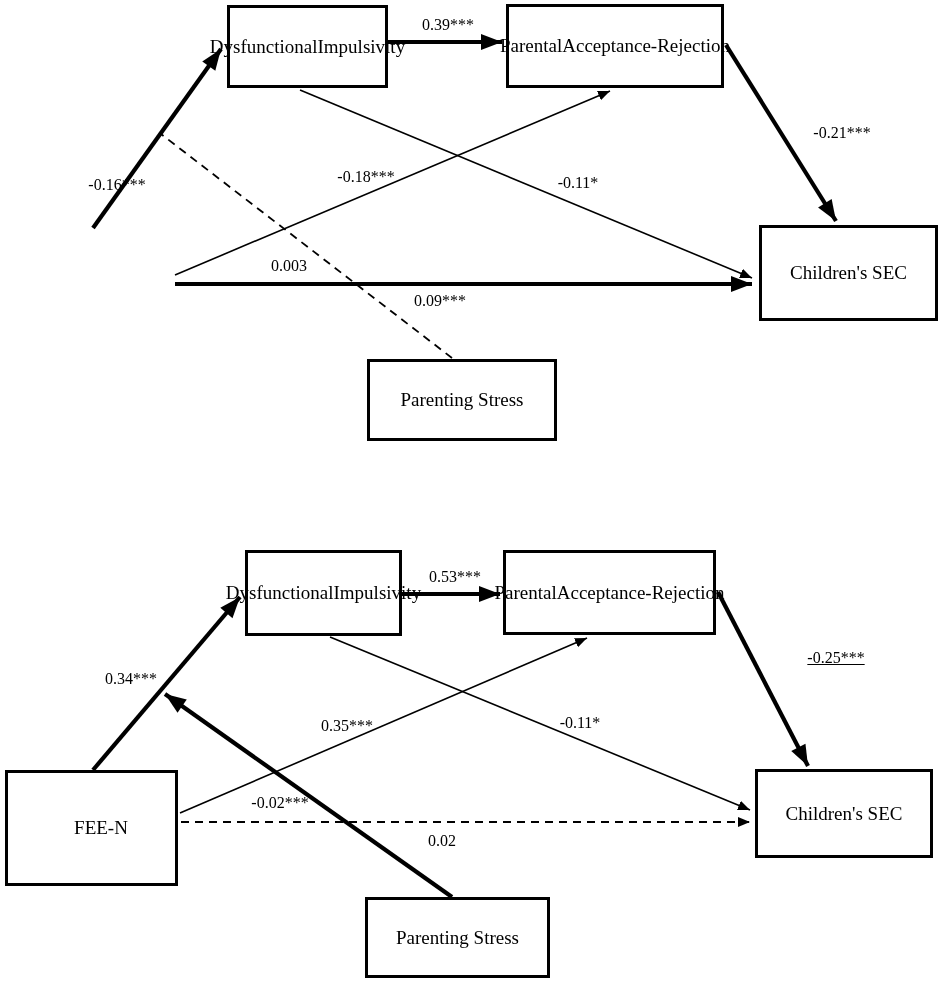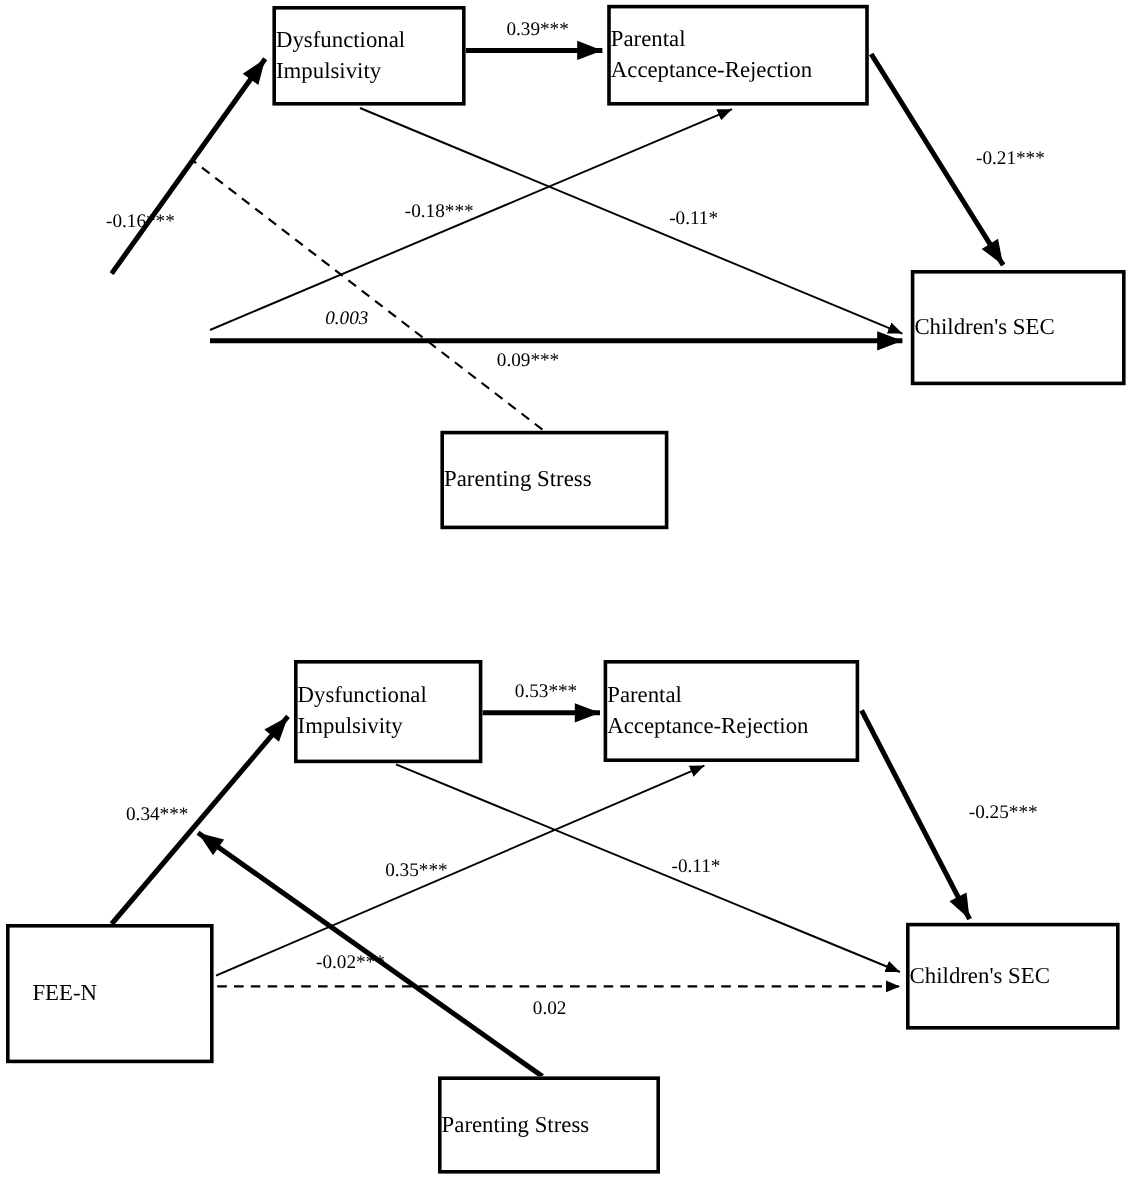--- a/index.html
+++ b/index.html
@@ -22,22 +22,22 @@
     top: 0;
     width: 943px;
     height: 985px;
   }
   .node {
     position: absolute;
     box-sizing: border-box;
     border: 3px solid #000000;
     background: #ffffff;
     display: flex;
-    flex-direction: column;
-    align-items: flex-start;
+    flex-direction: row;
+    align-items: center;
     justify-content: center;
     text-align: center;
     font-size: 19px;
     line-height: 26px;
     white-space: nowrap;
   }
   .coef {
     position: absolute;
     transform: translate(-50%, -50%);
     font-size: 16px;
@@ -94,21 +94,21 @@
   </div>
   <div class="node" style="left:367px; top:359px; width:190px; height:82px;">
     <span>Parenting Stress</span>
   </div>
 
   <div class="coef" style="left:117px; top:138px;margin-top:47px;">-0.16***</div>
   <div class="coef" style="left:448px; top:25px;">0.39***</div>
   <div class="coef" style="left:842px; top:133px;">-0.21***</div>
   <div class="coef" style="left:366px; top:177px;">-0.18***</div>
   <div class="coef" style="left:578px; top:183px;">-0.11*</div>
-  <div class="coef" style="left:289px; top:266px;font-style:italic;">0.003</div>
+  <div class="coef" style="left:289px; top:266px;">0.003</div>
   <div class="coef" style="left:440px; top:301px;">0.09***</div>
 
   <div class="node" style="left:245px; top:550px; width:157px; height:86px;">
     <span>Dysfunctional</span>
     <span>Impulsivity</span>
   </div>
   <div class="node" style="left:503px; top:550px; width:213px; height:85px;">
     <span>Parental</span>
     <span>Acceptance-Rejection</span>
   </div>
@@ -117,19 +117,19 @@
   </div>
   <div class="node" style="left:755px; top:769px; width:178px; height:89px;">
     <span>Children's SEC</span>
   </div>
   <div class="node" style="left:365px; top:897px; width:185px; height:81px;">
     <span>Parenting Stress</span>
   </div>
 
   <div class="coef" style="left:131px; top:679px;">0.34***</div>
   <div class="coef" style="left:455px; top:577px;">0.53***</div>
-  <div class="coef" style="left:836px; top:678px;">-0.25***</div>
+  <div class="coef" style="left:836px; top:658px;text-decoration:underline;">-0.25***</div>
   <div class="coef" style="left:347px; top:726px;">0.35***</div>
   <div class="coef" style="left:580px; top:723px;">-0.11*</div>
-  <div class="coef" style="left:280px; top:803px;margin-left:12px;">-0.02***</div>
-  <div class="coef" style="left:442px; top:841px;margin-left:16px;">0.02</div>
+  <div class="coef" style="left:280px; top:803px;">-0.02***</div>
+  <div class="coef" style="left:442px; top:841px;">0.02</div>
 
 </div>
 
 </body></html>

